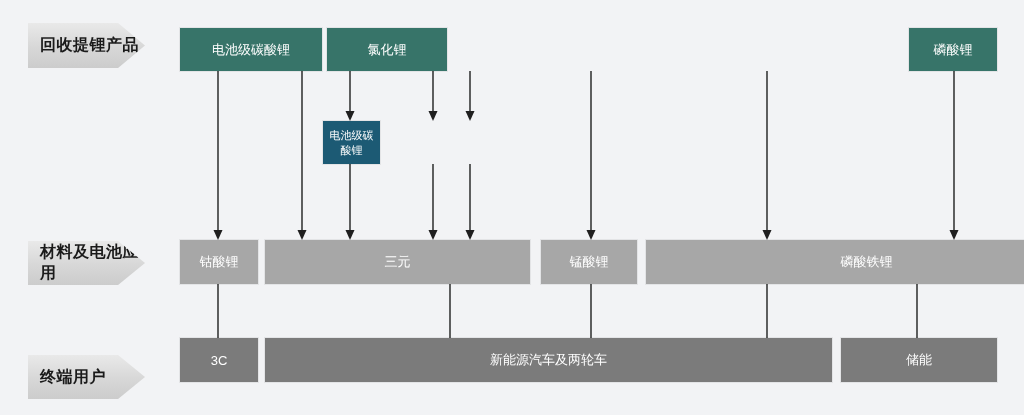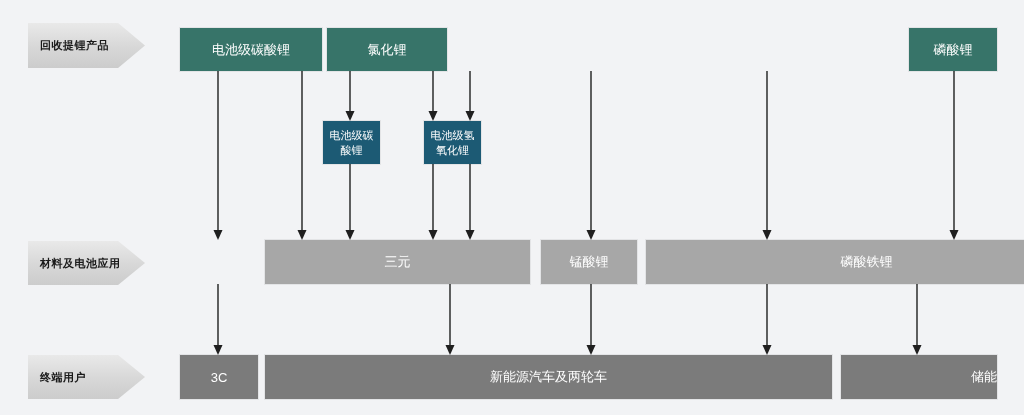--- a/index.html
+++ b/index.html
@@ -27,35 +27,35 @@
     justify-content: center;
     text-align: center;
     color: #ffffff;
     font-weight: 400;
     box-sizing: border-box;
     box-shadow: 0 0 0 1px rgba(0,0,0,0.06);
   }
   .teal  { background: var(--teal, #377469);  height: 43px; top: 28px;  font-size: 13px; }
   .blue  { background: var(--blue, #1c5a74);  height: 43px; top: 121px; font-size: 11px; line-height: 1.35; padding: 0 4px; }
   .gray  { background: var(--gray, #a7a7a7);  height: 44px; top: 240px; font-size: 13px; }
-  .dgray { background: var(--dgray, #7b7b7b); height: 44px; top: 355px; font-size: 13px; }
+  .dgray { background: var(--dgray, #7b7b7b); height: 44px; top: 338px; font-size: 13px; }
   .chevron {
     position: absolute;
     z-index: 2;
     left: 28px;
     width: 117px;
     display: flex;
     align-items: center;
     padding-left: 12px;
     box-sizing: border-box;
     background: linear-gradient(180deg, #e9e9e9 0%, #d7d7d7 55%, #cccccc 100%);
     clip-path: polygon(0 0, 77% 0, 100% 50%, 77% 100%, 0 100%);
     color: #1a1a1a;
     font-weight: 700;
-    font-size: 11px;
+    font-size: 16px;
     letter-spacing: 0.5px;
   }
 </style>
 </head>
 <body>
 
 <div class="canvas" style="--teal: #377469; --blue: #1c5a74; --gray: #a7a7a7; --dgray: #7b7b7b; --bg: #f2f3f5;">
 
   <svg id="arrow-layer" width="1024" height="415">
       <g>
@@ -140,37 +140,37 @@
   <div class="box teal" style="left:327px;width:120px;">
     <span>氯化锂</span>
   </div>
   <div class="box teal" style="left:909px;width:88px;">
     <span>磷酸锂</span>
   </div>
 
   <div class="box blue" style="left:323px;width:57px;">
     <span>电池级碳酸锂</span>
   </div>
-  <div class="box blue" style="left:424px;width:57px;">
-    <span>电池级氢氧化锂</span>
+
+  <div class="box gray" style="left:180px;width:78px;">
+    <span>钴酸锂</span>
   </div>
-
   <div class="box gray" style="left:265px;width:265px;">
     <span>三元</span>
   </div>
   <div class="box gray" style="left:541px;width:96px;">
     <span>锰酸锂</span>
   </div>
   <div class="box gray" style="left:646px;width:405px;padding-left:36px;">
     <span>磷酸铁锂</span>
   </div>
 
   <div class="box dgray" style="left:180px;width:78px;">
     <span>3C</span>
   </div>
   <div class="box dgray" style="left:265px;width:567px;justify-content:center;">
     <span>新能源汽车及两轮车</span>
   </div>
-  <div class="box dgray" style="left:841px;width:156px;justify-content:flex-end;">
+  <div class="box dgray" style="left:841px;width:156px;">
     <span>储能</span>
   </div>
 
 </div>
 
 </body></html>

